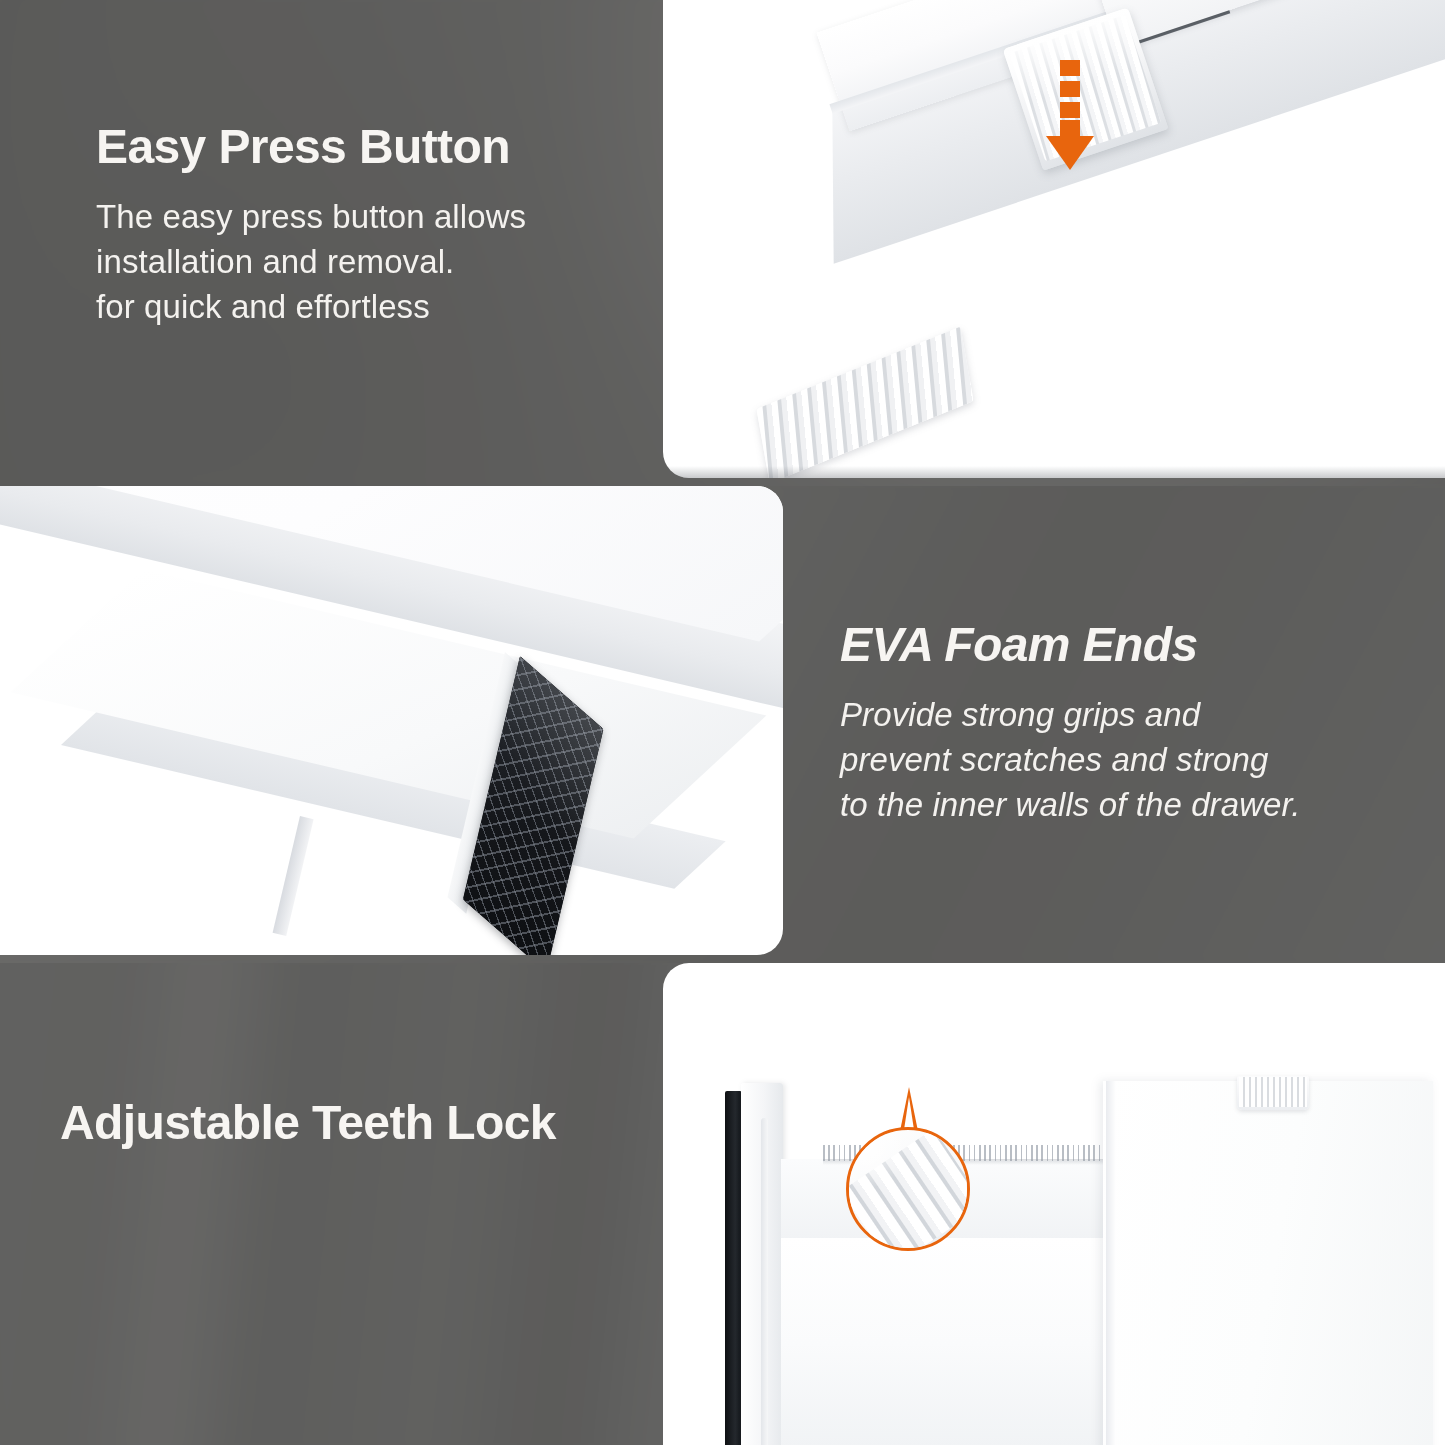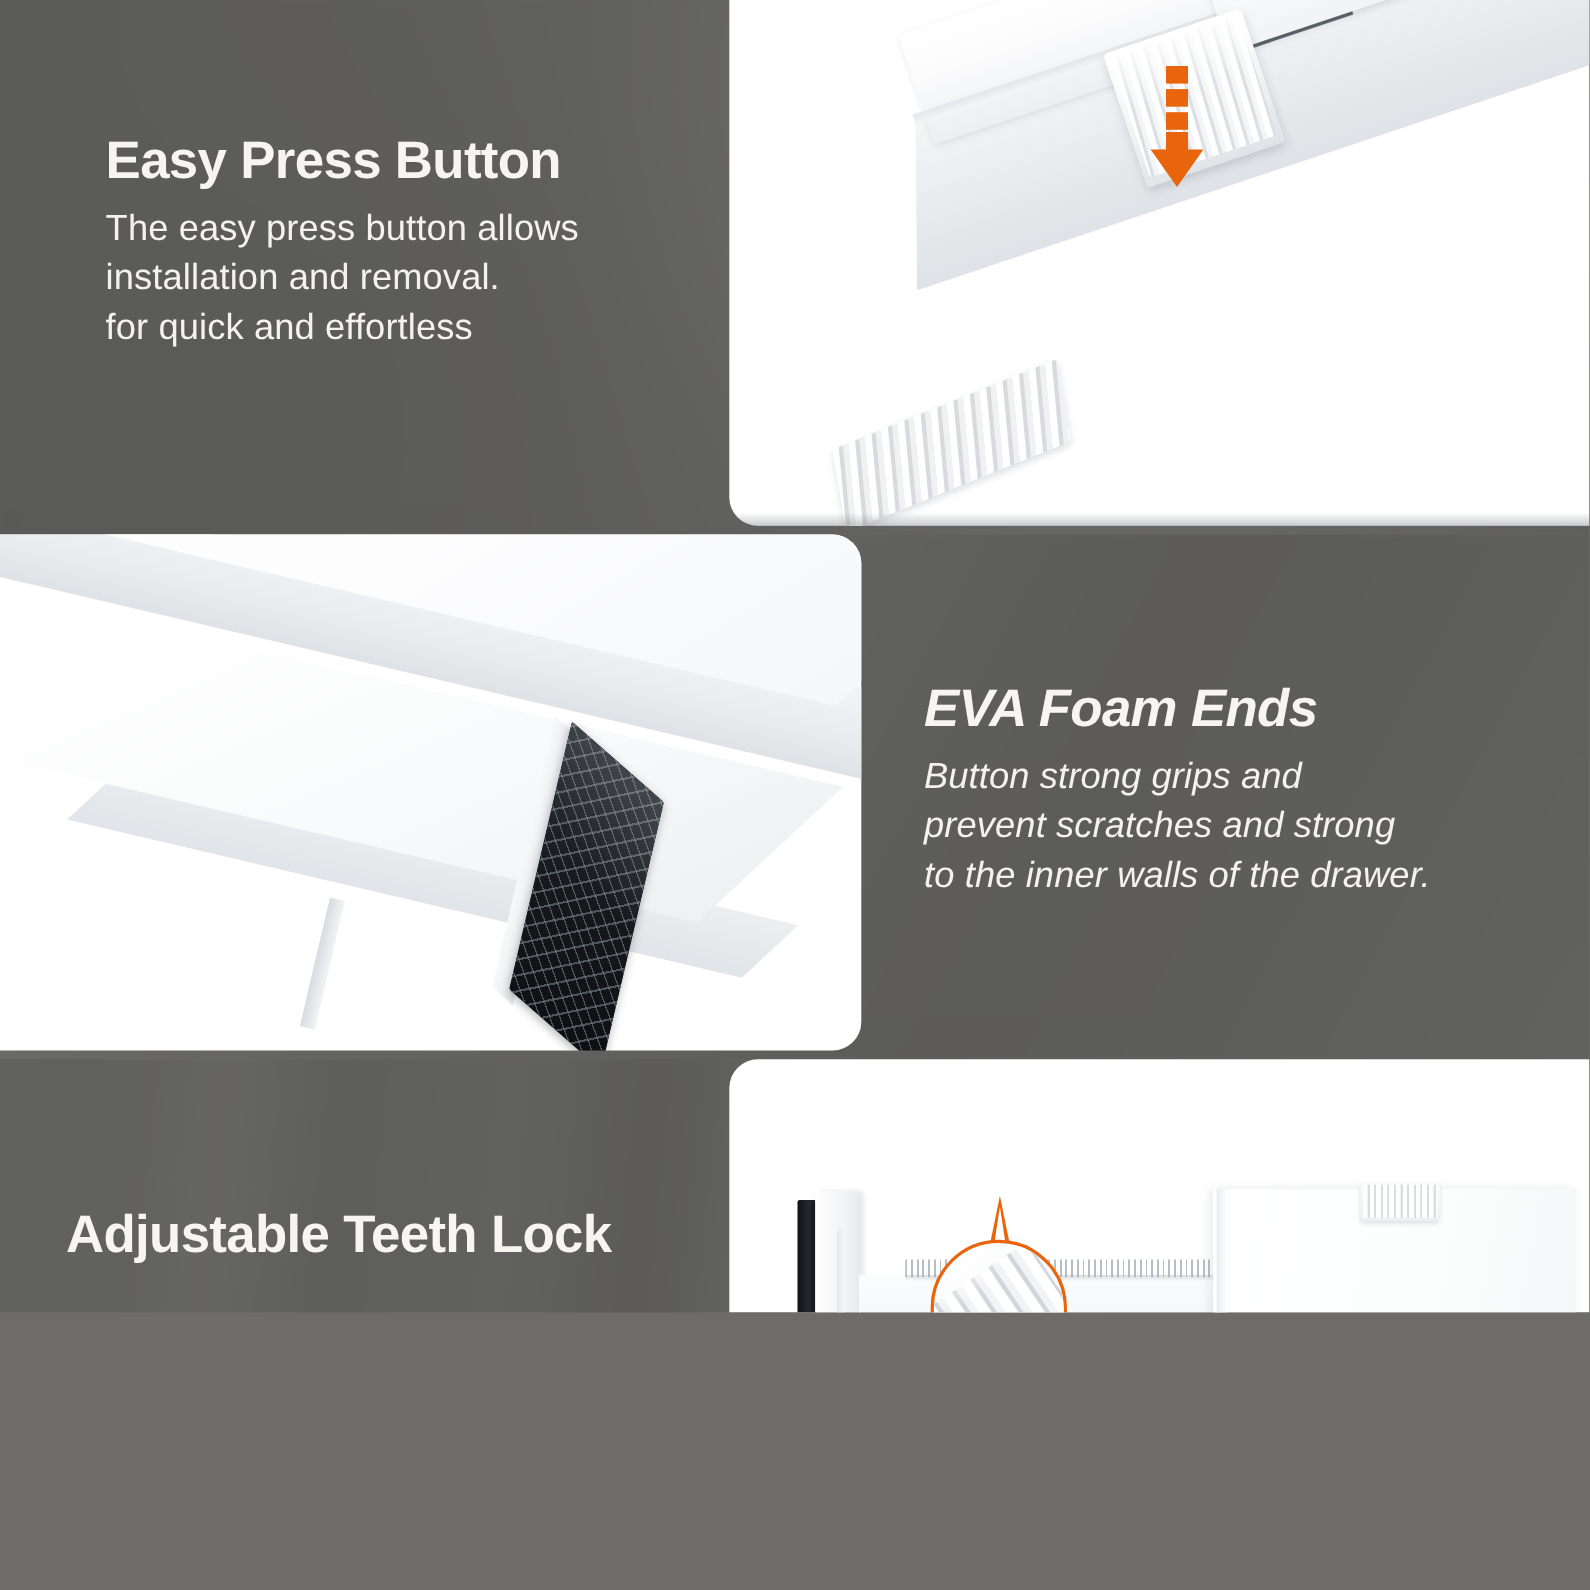--- a/index.html
+++ b/index.html
@@ -2,21 +2,21 @@
 <html><head>
 <meta charset="utf-8">
 <title>Product Feature Infographic</title>
 <style>
   * { margin:0; padding:0; box-sizing:border-box; }
   html,body { width:1445px; height:1445px; overflow:hidden; background:#6d6c6a; }
   body { font-family:"Liberation Sans", sans-serif; -webkit-font-smoothing:antialiased; }
 
   #stage {
     position:relative;
-    width:1445px; height:1193px;
+    width:1445px; height:1445px;
     overflow:hidden;
   }
 
   
   .gray-panel {
     position:absolute;
     overflow:hidden;
     background:#6d6c6a;
   }
   .gray-panel .photo {
@@ -65,21 +65,21 @@
     line-height:1.06;
     letter-spacing:-0.6px;
     white-space:nowrap;
   }
   .subcopy {
     color:#f4f2ef;
     font-weight:400;
     font-size:33px;
     line-height:1.36;
     letter-spacing:0.1px;
-    margin-top:12px;
+    margin-top:22px;
   }
   .subcopy span { display:block; }
 
   
   .artA { position:absolute; inset:0; }
   .barA-main {
     position:absolute;
     left:170px; top:30px;
     width:720px; height:104px;
     background:linear-gradient(180deg,#ffffff 0%,#fbfbfc 42%,#eceef1 100%);
@@ -427,21 +427,21 @@
       <div class="foam">
         <div class="diamonds"></div>
         <div class="fsheen"></div>
       </div>
     </div>
   </div>
 
   <div class="txt" style="left:840px; top:620px; width:575px;font-style:italic;">
     <div class="headline">EVA Foam Ends</div>
     <div class="subcopy">
-      <span>Button strong grips and</span>
+      <span>Provide strong grips and</span>
       <span>prevent scratches and strong</span>
       <span>to the inner walls of the drawer.</span>
     </div>
   </div>
 
   <div class="gray-panel" style="left:0; top:963px; width:1445px; height:482px;">
     <div class="photo pC-bg"></div>
     <div class="tint"></div>
   </div>
 

